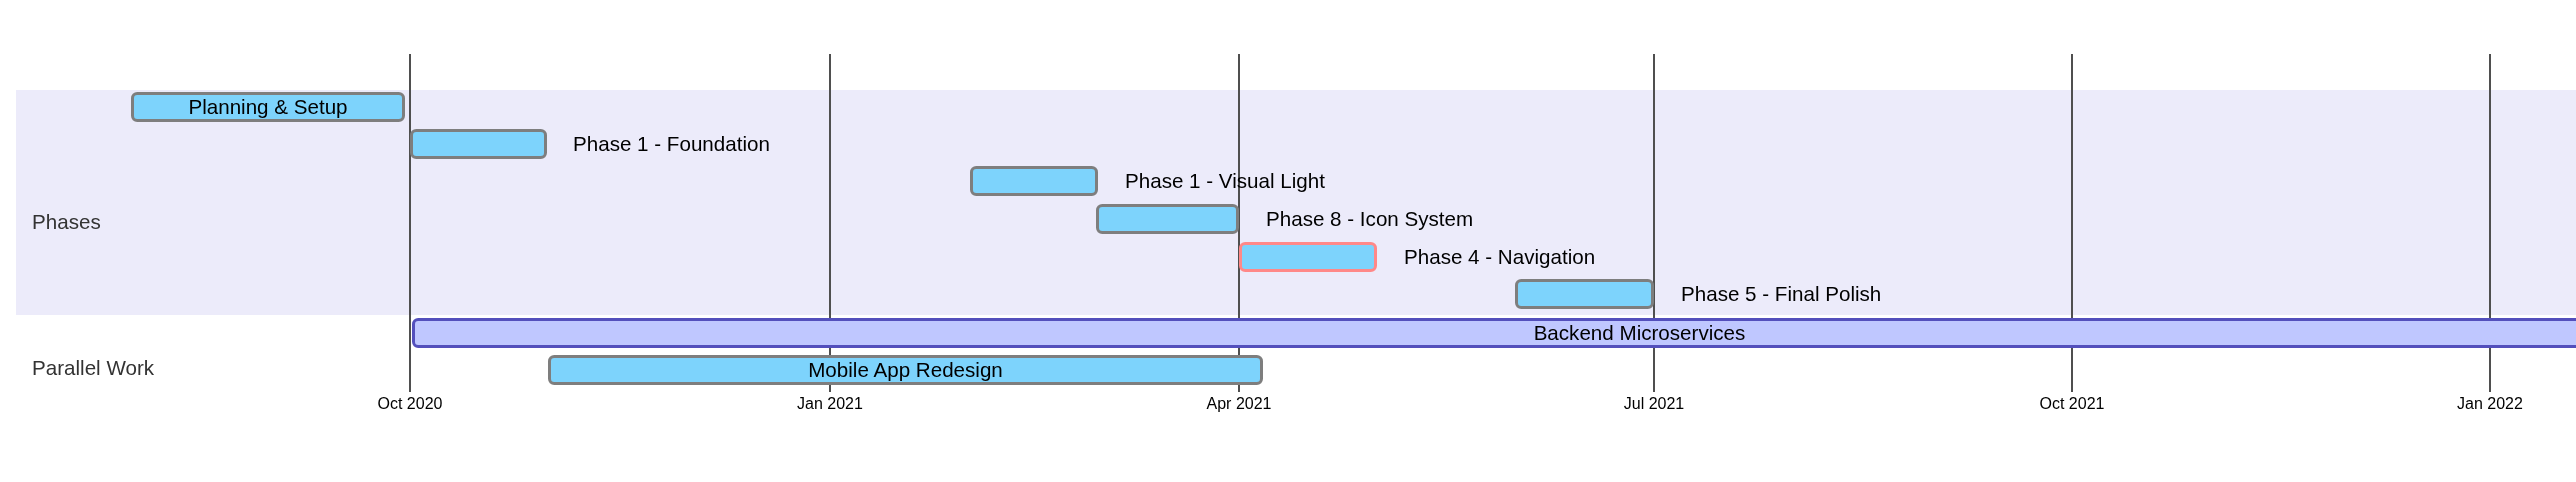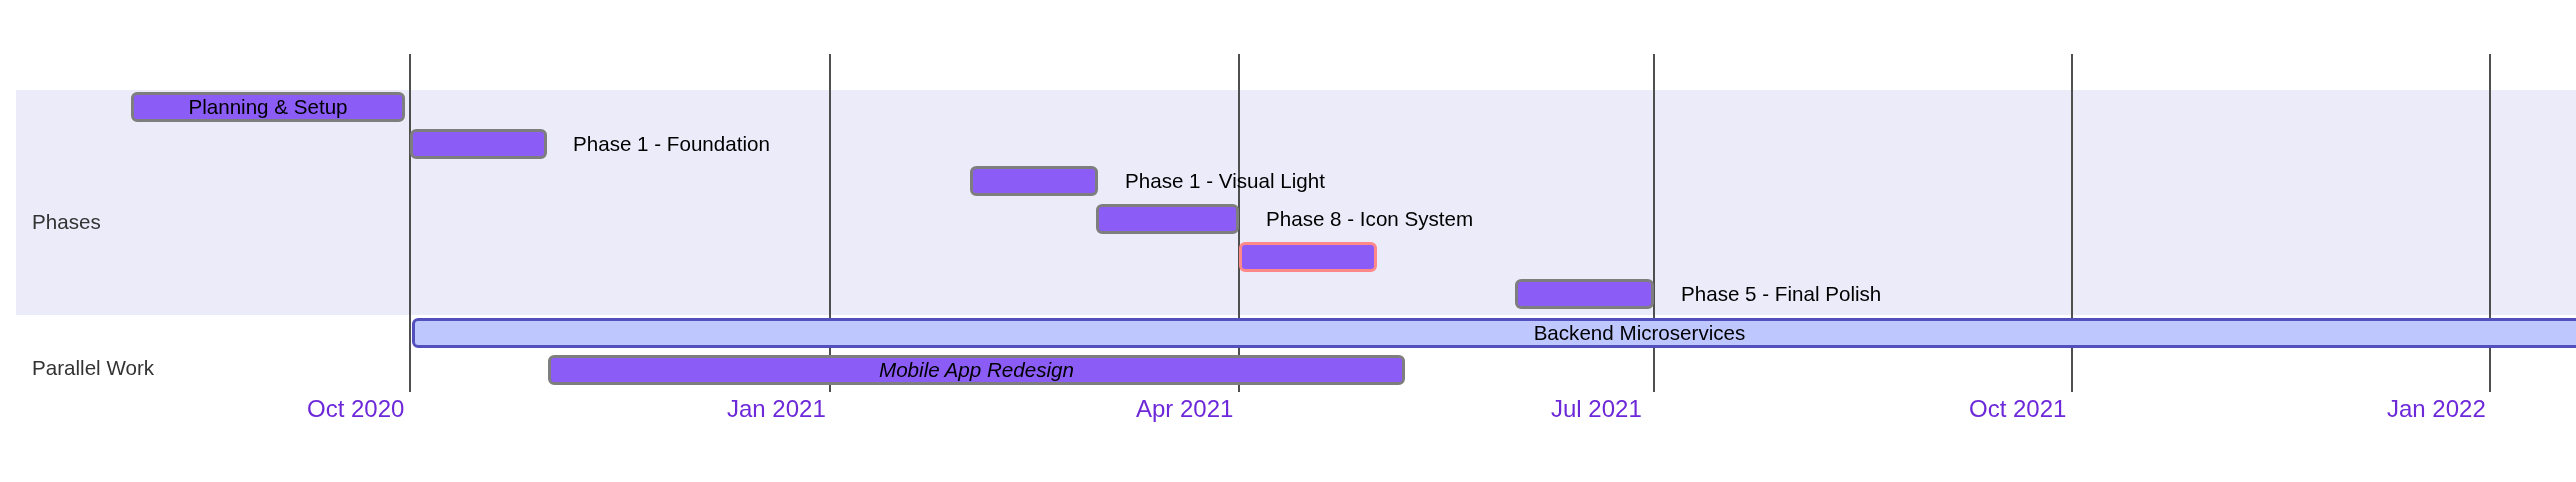--- a/index.html
+++ b/index.html
@@ -8,43 +8,43 @@
   .canvas{position:absolute;left:0;top:0;width:2998px;height:482px;background:#ffffff;}
 
   .band{position:absolute;left:16px;top:90px;width:2909px;height:225px;
         background:#ECEBFA;z-index:0;}
 
   .grid{position:absolute;top:54px;height:338px;width:2.1px;background:#4F4F4F;z-index:1;}
   .gx0{left:409px}.gx1{left:829px}.gx2{left:1238px}
   .gx3{left:1653px}.gx4{left:2071px}.gx5{left:2489px}
 
   .bar{position:absolute;height:30px;box-sizing:border-box;z-index:2;
-       border:3.6px solid #7E7E7E;background:#8b5cf6;border-radius:6.2px;}
+       border:3.6px solid #7E7E7E;background:#7dd3fc;border-radius:6.2px;}
   .bar .in{display:block;text-align:center;line-height:23px;font-size:20.6px;
            color:#000;white-space:nowrap;overflow:hidden;}
   .t0{left:131px;top:92px;width:274px;}
   .t1{left:410px;top:129px;width:137px;}
   .t2{left:970px;top:166px;width:128px;}
   .t3{left:1096px;top:204px;width:143px;}
   .t4{left:1239px;top:242px;width:138px;border-color:#FF8888;}
   .t5{left:1515px;top:279px;width:139px;}
   .t6{left:412px;top:318px;width:2455px;background:#BFC7FF;border-color:#534FBC;}
-  .t7{left:548px;top:355px;width:857px;font-style:italic;}
+  .t7{left:548px;top:355px;width:715px;}
 
   .rlabel{position:absolute;height:30px;line-height:30px;font-size:20.6px;color:#000;
           white-space:nowrap;z-index:3;margin-left:20px;}
   .l1{left:553px;top:129px}.l2{left:1105px;top:166px}.l3{left:1246px;top:204px}
   .l4{left:1384px;top:242px}.l5{left:1661px;top:279px}
 
   .slabel{position:absolute;font-size:20.6px;line-height:25px;color:#333333;
           white-space:nowrap;z-index:3;margin-top:16px;}
   .s0{left:32px;top:193px}.s1{left:32px;top:339px}
 
-  .alabel{position:absolute;top:395px;width:206px;margin-left:-103px;
-          font-size:24px;color:#6d28d9;white-space:nowrap;z-index:3;}
+  .alabel{position:absolute;top:395px;width:206px;margin-left:-103px;text-align:center;
+          font-size:16px;color:#000000;white-space:nowrap;z-index:3;}
   .a0{left:410px}.a1{left:830px}.a2{left:1239px}
   .a3{left:1654px}.a4{left:2072px}.a5{left:2490px}
 </style>
 </head>
 <body>
 
 <div class="canvas">
 
   <div class="band"></div>
 
@@ -65,20 +65,21 @@
   <div class="bar t1"></div>
   <div class="rlabel l1">Phase 1 - Foundation</div>
 
   <div class="bar t2"></div>
   <div class="rlabel l2">Phase 1 - Visual Light</div>
 
   <div class="bar t3"></div>
   <div class="rlabel l3">Phase 8 - Icon System</div>
 
   <div class="bar t4"></div>
+  <div class="rlabel l4">Phase 4 - Navigation</div>
 
   <div class="bar t5"></div>
   <div class="rlabel l5">Phase 5 - Final Polish</div>
 
   <div class="bar t6">
     <span class="in">Backend Microservices</span>
   </div>
 
   <div class="bar t7">
     <span class="in">Mobile App Redesign</span>

